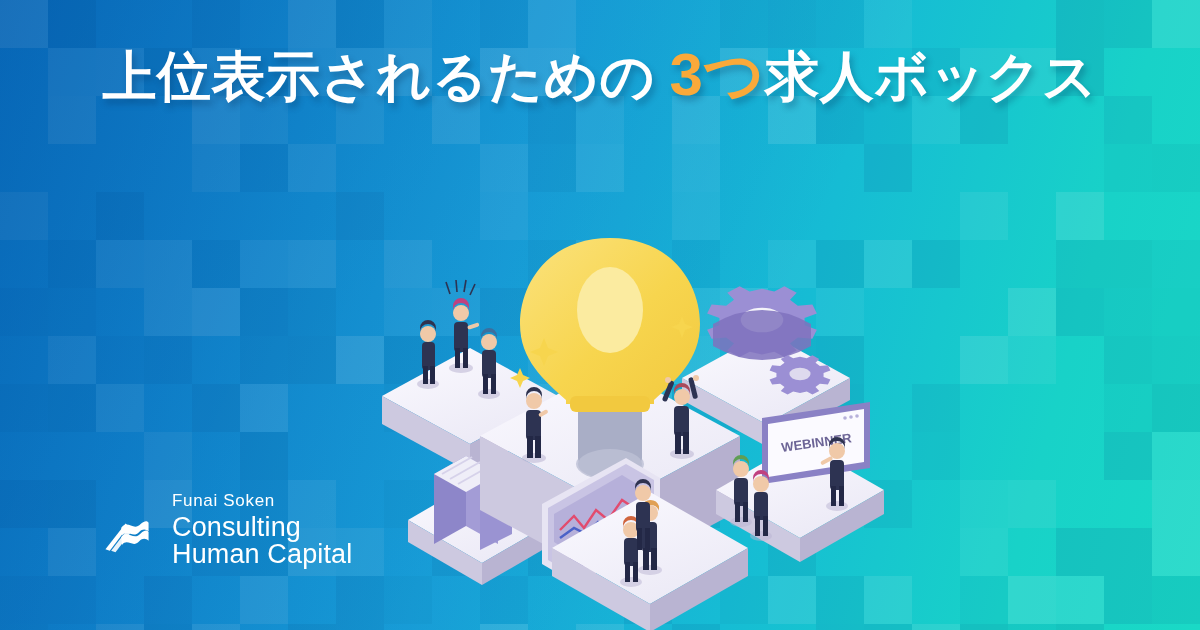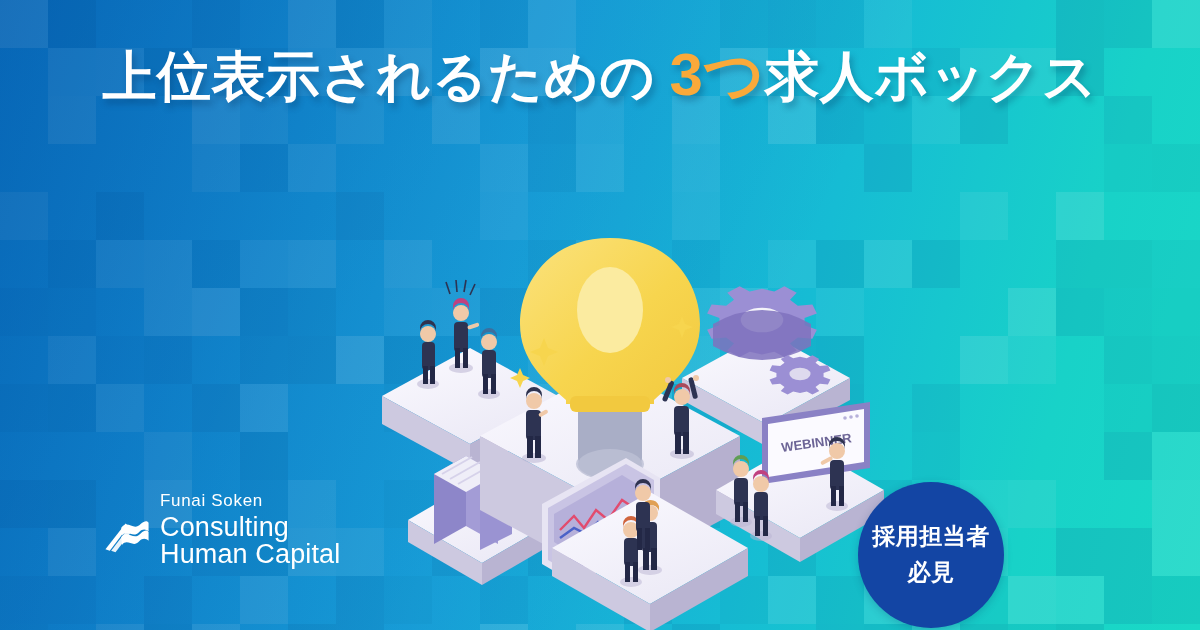--- a/index.html
+++ b/index.html
@@ -39,21 +39,21 @@
   }
   #line1{font-size:58px;line-height:72px;}
   #line2{font-size:54px;line-height:70px;margin-top:12px;}
   .hl{color:#f9b33c;}
   .num{color:#f9a93a;font-size:60px;}
   .sp{display:inline-block;width:14px;}
 
   
   #logo{
     position:absolute;left:104px;top:492px;
-    display:flex;align-items:center;gap:10px;
+    display:flex;align-items:center;gap:22px;
     z-index:30;
   }
   #logo-mark{width:46px;height:46px;flex:0 0 auto;}
   #logo-text{display:flex;flex-direction:column;color:#fff;line-height:1;}
   #logo-l1{font-size:17px;letter-spacing:.04em;margin-bottom:5px;font-weight:normal;}
   #logo-l2{font-size:27px;letter-spacing:.005em;margin-bottom:3px;font-weight:normal;}
   #logo-l3{font-size:27px;letter-spacing:.005em;font-weight:normal;}
 
   
   #badge{
@@ -531,18 +531,14 @@
                  L62 44 C58 41 54 40 49 45 C40 55 33 40 25 50 Z" fill="#ffffff"></path>
       </svg>
     </span>
     <span id="logo-text">
       <span id="logo-l1">Funai Soken</span>
       <span id="logo-l3">Consulting</span>
       <span id="logo-l2">Human Capital</span>
     </span>
   </div>
 
-  <div id="badge">
-    <span>採用担当者</span>
-    <span>必見</span>
-  </div>
 
 </div>
 
 </body></html>

